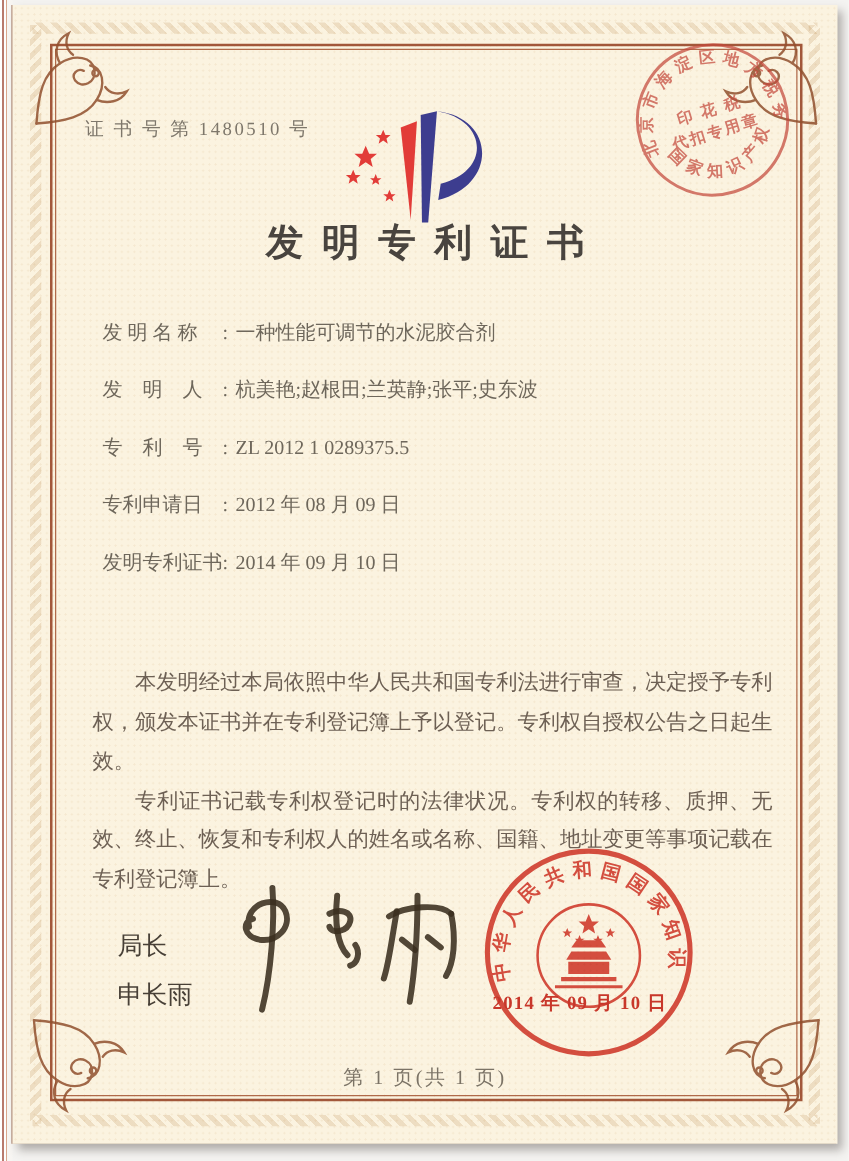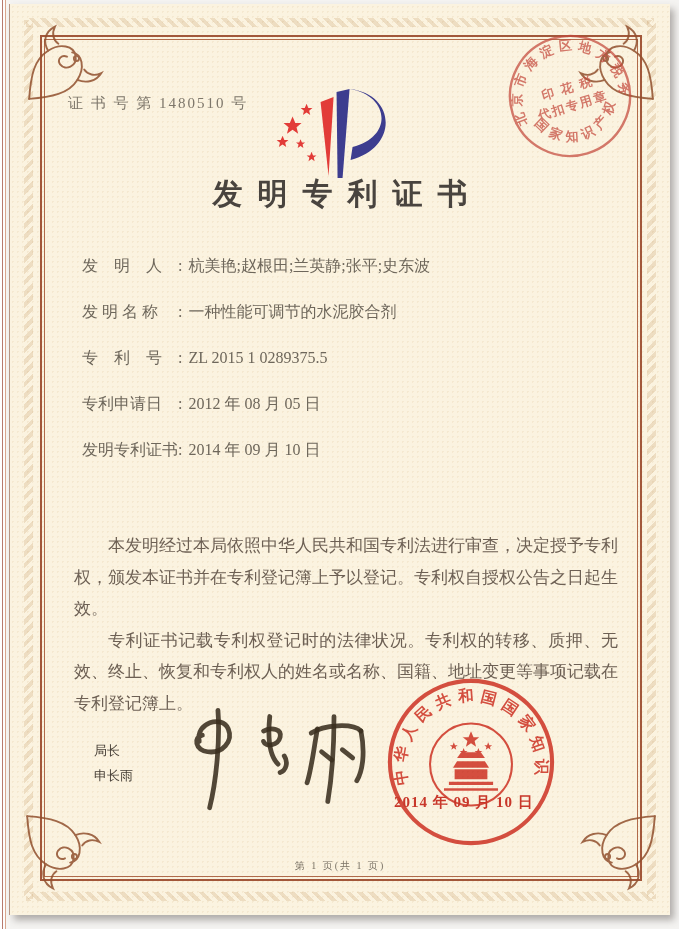--- a/index.html
+++ b/index.html
@@ -39,31 +39,31 @@
   .taxstamp .ctr{font-size:12.5px;letter-spacing:2px;}
   .title{position:absolute;left:0;right:0;top:170px;margin:0;text-align:center;
     font-size:30px;font-weight:600;color:#49443f;letter-spacing:.5em;text-indent:.5em;}
   .fields{position:absolute;left:72px;right:52px;top:252px;font-size:16px;color:#6e675b;}
   .row{margin-bottom:25px;white-space:nowrap;}
   .row .lbl{display:inline-block;min-width:96px;}
   .row .colon{margin-right:6px;}
   .bodytext{position:absolute;left:64px;right:52px;top:526px;font-size:17px;line-height:1.86;
     color:#6d6054;text-align:justify;}
   .bodytext p{margin:0;text-indent:2em;}
-  .signer{position:absolute;left:84px;top:734px;font-size:13px;color:#484037;line-height:1.95;
+  .signer{position:absolute;left:84px;top:734px;font-size:20px;color:#484037;line-height:1.95;
     font-family:"Liberation Sans","DejaVu Sans",sans-serif;}
   .signature{position:absolute;left:158px;top:698px;width:218px;height:114px;}
   .signature path{stroke:#3a2f1f;stroke-width:4.6;fill:none;stroke-linecap:round;stroke-linejoin:round;opacity:.88;}
   .seal{position:absolute;left:375px;top:672px;width:172px;height:172px;opacity:.93;mix-blend-mode:multiply;z-index:5;}
   .seal .rstroke{stroke:var(--seal-red,#d5453a);fill:none;}
   .seal .rfill{fill:var(--seal-red,#d5453a);}
   .seal text{fill:var(--seal-red,#d5453a);font-size:19px;font-weight:bold;}
   .sealdate{position:absolute;left:384px;top:789px;z-index:6;font-size:15px;font-weight:bold;
     color:#c8372a;letter-spacing:1px;white-space:nowrap;}
-  .footer{position:absolute;left:0;right:0;bottom:42px;text-align:center;font-size:10px;color:#7b7366;letter-spacing:2px;}
+  .footer{position:absolute;left:0;right:0;bottom:42px;text-align:center;font-size:16px;color:#7b7366;letter-spacing:2px;}
 </style>
 </head>
 <body>
 
 <div class="spine"></div>
 
 <div class="paper">
 
   <div class="band h t"></div>
   <div class="band h b"></div>
@@ -129,30 +129,30 @@
       <textPath href="#taxbot">国家知识产权局</textPath>
     </text>
     <text class="ctr" x="64" y="60" text-anchor="middle">印 花 税</text>
     <text class="ctr" x="64" y="78" text-anchor="middle">代扣专用章</text>
   </svg>
 
   <h1 class="title">发明专利证书</h1>
 
   <div class="fields">
     <div class="row">
+      <span class="lbl">发 明 名 称</span><span class="colon">:</span><span class="val">一种性能可调节的水泥胶合剂</span>
+    </div>
+    <div class="row">
       <span class="lbl">发　明　人</span><span class="colon">:</span><span class="val">杭美艳;赵根田;兰英静;张平;史东波</span>
     </div>
     <div class="row">
-      <span class="lbl">发 明 名 称</span><span class="colon">:</span><span class="val">一种性能可调节的水泥胶合剂</span>
-    </div>
-    <div class="row">
-      <span class="lbl">专　利　号</span><span class="colon">:</span><span class="val">ZL 2015 1 0289375.5</span>
-    </div>
-    <div class="row">
-      <span class="lbl">专利申请日</span><span class="colon">:</span><span class="val">2012 年 08 月 05 日</span>
+      <span class="lbl">专　利　号</span><span class="colon">:</span><span class="val">ZL 2012 1 0289375.5</span>
+    </div>
+    <div class="row">
+      <span class="lbl">专利申请日</span><span class="colon">:</span><span class="val">2012 年 08 月 09 日</span>
     </div>
     <div class="row">
       <span class="lbl">发明专利证书</span><span class="colon">:</span><span class="val">2014 年 09 月 10 日</span>
     </div>
   </div>
 
   <div class="bodytext">
     <p>本发明经过本局依照中华人民共和国专利法进行审查，决定授予专利权，颁发本证书并在专利登记簿上予以登记。专利权自授权公告之日起生效。</p>
     <p>专利证书记载专利权登记时的法律状况。专利权的转移、质押、无效、终止、恢复和专利权人的姓名或名称、国籍、地址变更等事项记载在专利登记簿上。</p>
   </div>

